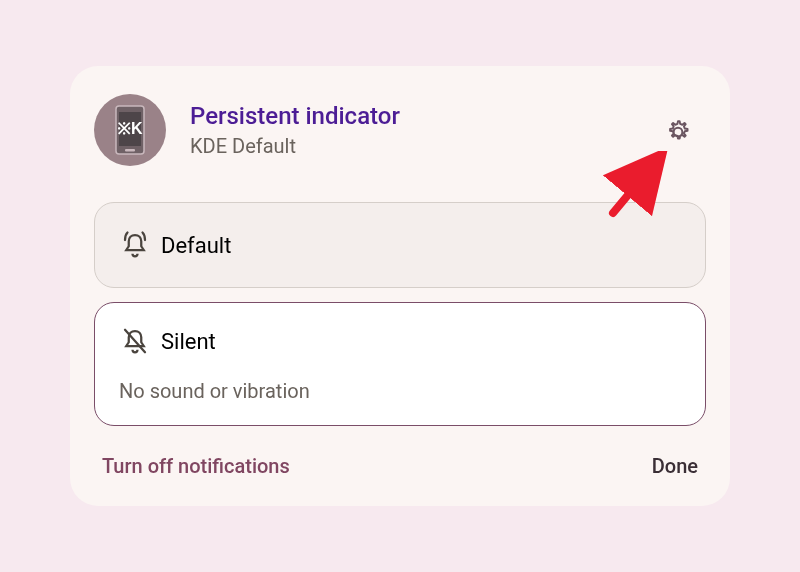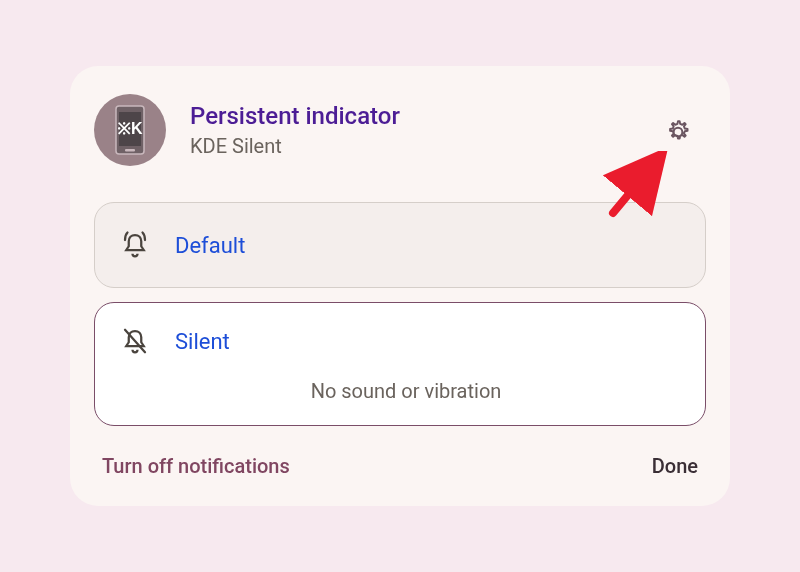--- a/index.html
+++ b/index.html
@@ -74,45 +74,44 @@
     }
     .option-card.default {
       background: #f4eeec;
       border: 1px solid #d5cec9;
     }
     .option-card.silent {
       background: #ffffff;
       border: 1.5px solid #7a4d68;
       padding-top: 22px;
       padding-bottom: 22px;
-      text-align: center;
     }
     .option-row {
       display: flex;
       align-items: center;
     }
     .option-icon {
       width: 32px;
       height: 32px;
       display: flex;
       align-items: center;
       justify-content: center;
       flex-shrink: 0;
     }
     .option-label {
       font-size: 22px;
-      color: #1d4ed8;
-      margin-left: 24px;
+      color: #000000;
+      margin-left: 10px;
       font-weight: 400;
     }
     .option-description {
       font-size: 20px;
       color: #6a635d;
       margin-top: 22px;
-      margin-left: 12px;
+      margin-left: 0;
     }
     .footer {
       display: flex;
       justify-content: space-between;
       align-items: center;
       margin-top: 28px;
       padding: 0 8px;
     }
     .turn-off {
       font-size: 20px;
@@ -142,21 +141,21 @@
     <div class="app-icon">
       <svg width="40" height="52" viewBox="0 0 40 52">
         <rect x="6" y="2" width="28" height="48" rx="3" fill="#6f6166" stroke="#c9b8bd" stroke-width="1.5"></rect>
         <rect x="9" y="8" width="22" height="34" fill="#4d4549"></rect>
         <rect x="15" y="45" width="10" height="2.5" rx="1" fill="#c9b8bd"></rect>
         <text x="20" y="30" font-size="16" font-weight="bold" fill="#ffffff" text-anchor="middle" font-family="sans-serif">※K</text>
       </svg>
     </div>
     <div class="header-text">
       <div class="title">Persistent indicator</div>
-      <div class="subtitle">KDE Silent</div>
+      <div class="subtitle">KDE Default</div>
     </div>
     <div class="gear-button">
       <svg width="26" height="26" viewBox="0 0 24 24">
         <path fill="none" stroke="#6a5560" stroke-width="1.8" d="M12,8 a4,4 0 1,0 0,8 a4,4 0 1,0 0,-8 M12,2 l1.5,0 l0.5,2.5 l2,0.8 l2,-1.6 l1.1,1.1 l-1.6,2 l0.8,2 l2.5,0.5 l0,1.5 l-2.5,0.5 l-0.8,2 l1.6,2 l-1.1,1.1 l-2,-1.6 l-2,0.8 l-0.5,2.5 l-1.5,0 l-0.5,-2.5 l-2,-0.8 l-2,1.6 l-1.1,-1.1 l1.6,-2 l-0.8,-2 l-2.5,-0.5 l0,-1.5 l2.5,-0.5 l0.8,-2 l-1.6,-2 l1.1,-1.1 l2,1.6 l2,-0.8 z" stroke-linejoin="round"></path>
       </svg>
     </div>
   </div>
 
   <div class="option-card default">
     <div class="option-row">

